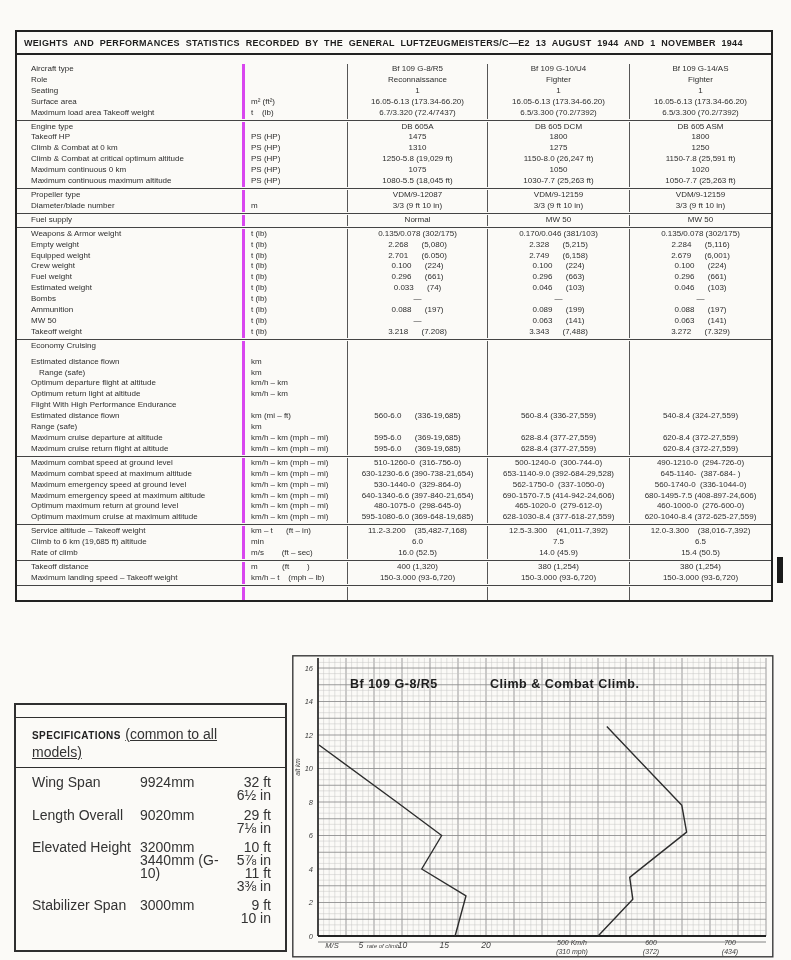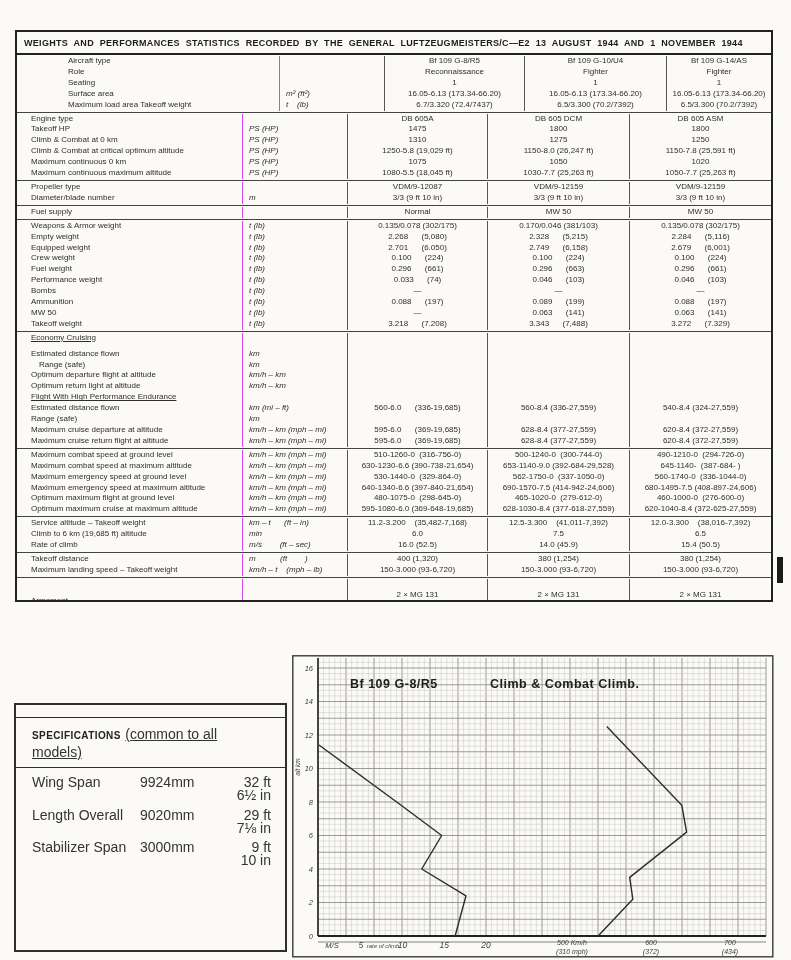--- a/index.html
+++ b/index.html
@@ -6,28 +6,28 @@
   body{width:791px;height:960px;position:relative;background:#fbfaf7;
        font-family:"Liberation Sans",sans-serif;color:#2e2e2e;overflow:hidden;}
 
   
   .stats-table{position:absolute;left:15px;top:30px;width:758px;height:572px;
                border:2px solid #222;background:#fbfaf7;box-sizing:border-box;overflow:hidden;}
   .tbl-title{height:21px;display:flex;align-items:center;padding:0 7px;
              border-bottom:2px solid #222;font-weight:bold;font-size:9px;
              letter-spacing:.3px;word-spacing:3px;white-space:nowrap;color:#1d1d1d;}
   .grp{border-top:1px solid #444;padding:1px 0;}
-  .grp.g0{border-top:none;padding-top:1px;margin-left:37px;}
+  .grp.g0{border-top:none;padding-top:9px;}
   .row{display:grid;grid-template-columns:225px 105px 140px 142px 1fr;min-height:10.9px;}
   .row>div{font-size:8px;line-height:10.9px;white-space:pre;display:flex;align-items:center;}
   .row .c0{padding-left:14px;justify-content:flex-start;text-align:left;}
   .row.in .c0{padding-left:22px;}
-  .row .cu{border-left:1px solid #d946ef;padding-left:6px;justify-content:flex-start;font-style:italic;}
+  .row .cu{border-left:3px solid #d946ef;padding-left:6px;justify-content:flex-start;}
   .row .cv{border-left:1px solid #565656;justify-content:center;text-align:center;}
-  .row.ul .c0{text-decoration:underline;text-align:center;}
+  .row.ul .c0{text-align:center;}
   .row.sp{min-height:5px;}
   .row.tall{min-height:44px;}
   .row.tall>div{line-height:12px;}
 
   
   .spec-box{position:absolute;left:14px;top:703px;width:273px;height:249px;
             border:2px solid #2f2f2f;box-sizing:border-box;background:#fbfaf7;}
   .spec-topband{height:12px;border-bottom:1.5px solid #2f2f2f;}
   .spec-header{padding:7px 16px 6px 16px;border-bottom:1.5px solid #2f2f2f;}
   .spec-title{font-weight:bold;font-size:10px;letter-spacing:.4px;color:#222;}
@@ -186,21 +186,21 @@
           <div class="cv">0.100      (224)</div>
         </div>
         <div class="row">
           <div class="c0">Fuel weight</div>
           <div class="cu">t (lb)</div>
           <div class="cv">0.296      (661)</div>
           <div class="cv">0.296      (663)</div>
           <div class="cv">0.296      (661)</div>
         </div>
         <div class="row">
-          <div class="c0">Performance weight</div>
+          <div class="c0">Estimated weight</div>
           <div class="cu">t (lb)</div>
           <div class="cv">0.033      (74)</div>
           <div class="cv">0.046      (103)</div>
           <div class="cv">0.046      (103)</div>
         </div>
         <div class="row">
           <div class="c0">Bombs</div>
           <div class="cu">t (lb)</div>
           <div class="cv">—</div>
           <div class="cv">—</div>
@@ -330,21 +330,21 @@
           <div class="cv">560-1740-0  (336-1044-0)</div>
         </div>
         <div class="row">
           <div class="c0">Maximum emergency speed at maximum altitude</div>
           <div class="cu">km/h – km (mph – mi)</div>
           <div class="cv">640-1340-6.6 (397-840-21,654)</div>
           <div class="cv">690-1570-7.5 (414-942-24,606)</div>
           <div class="cv">680-1495-7.5 (408-897-24,606)</div>
         </div>
         <div class="row">
-          <div class="c0">Optimum maximum flight at ground level</div>
+          <div class="c0">Optimum maximum return at ground level</div>
           <div class="cu">km/h – km (mph – mi)</div>
           <div class="cv">480-1075-0  (298-645-0)</div>
           <div class="cv">465-1020-0  (279-612-0)</div>
           <div class="cv">460-1000-0  (276-600-0)</div>
         </div>
         <div class="row">
           <div class="c0">Optimum maximum cruise at maximum altitude</div>
           <div class="cu">km/h – km (mph – mi)</div>
           <div class="cv">595-1080-6.0 (369-648-19,685)</div>
           <div class="cv">628-1030-8.4 (377-618-27,559)</div>
@@ -414,20 +414,27 @@
   <div class="spec-rows" id="spec-rows">
       <div class="spec-row">
         <div>Wing Span</div>
         <div>9924mm</div>
         <div class="spec-imp">32 ft 6½ in</div>
       </div>
       <div class="spec-row">
         <div>Length Overall</div>
         <div>9020mm</div>
         <div class="spec-imp">29 ft 7⅛ in</div>
+      </div>
+      <div class="spec-row">
+        <div>Elevated Height</div>
+        <div>3200mm
+3440mm (G-10)</div>
+        <div class="spec-imp">10 ft 5⅞ in
+11 ft 3⅜ in</div>
       </div>
       <div class="spec-row">
         <div>Stabilizer Span</div>
         <div>3000mm</div>
         <div class="spec-imp">9 ft 10 in</div>
       </div>
     </div>
 </div>
 
 <div class="chart-wrap">

